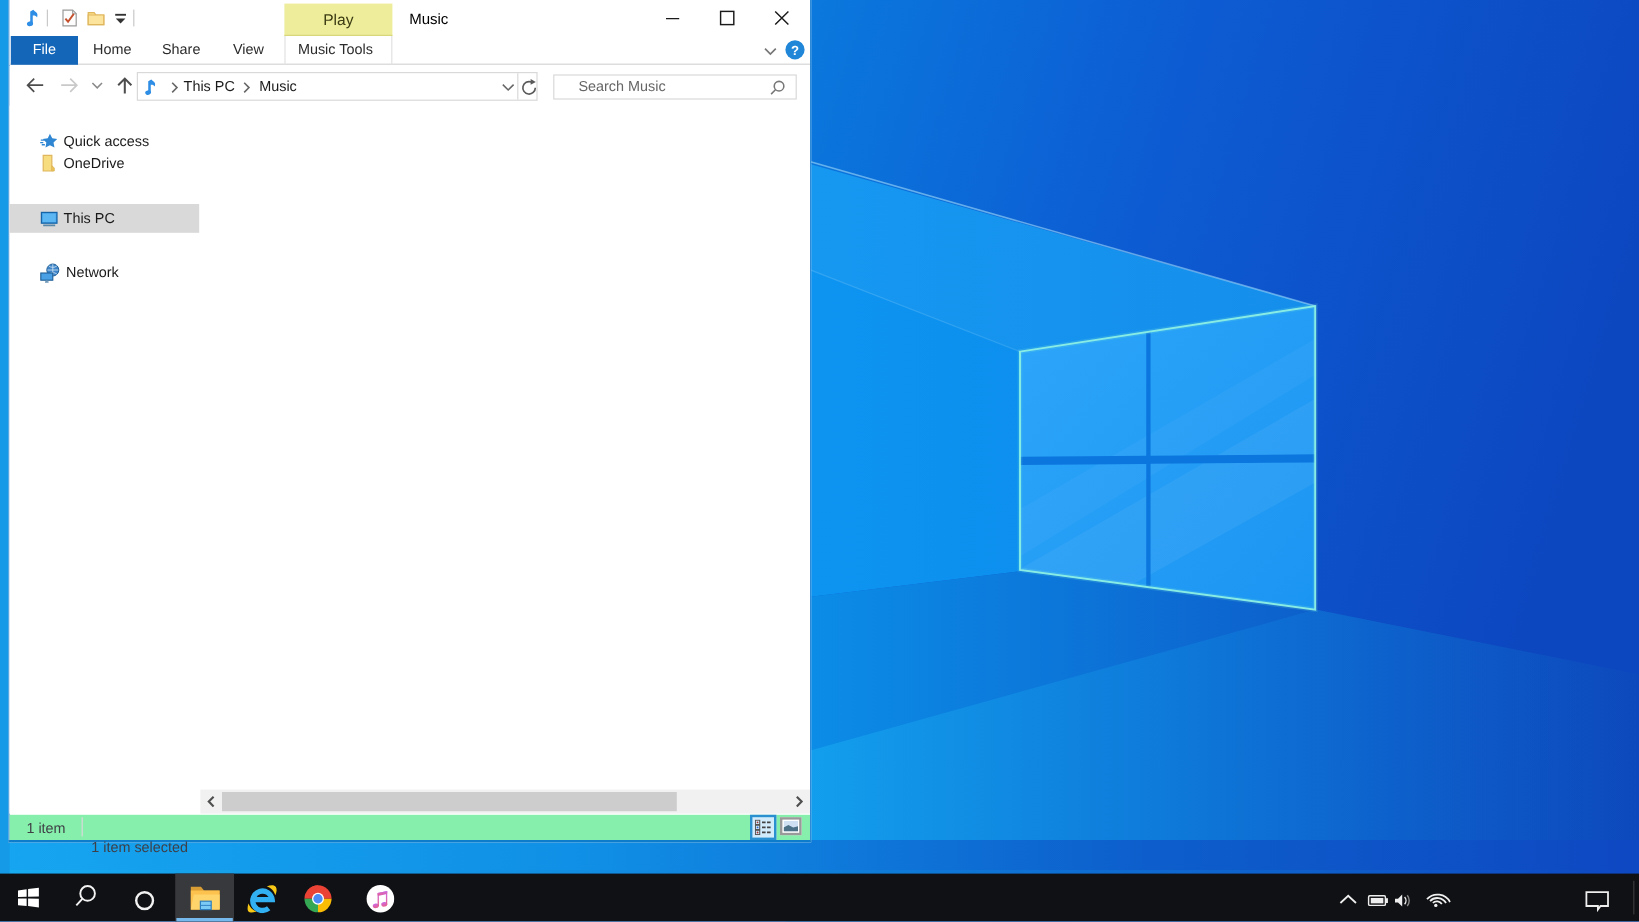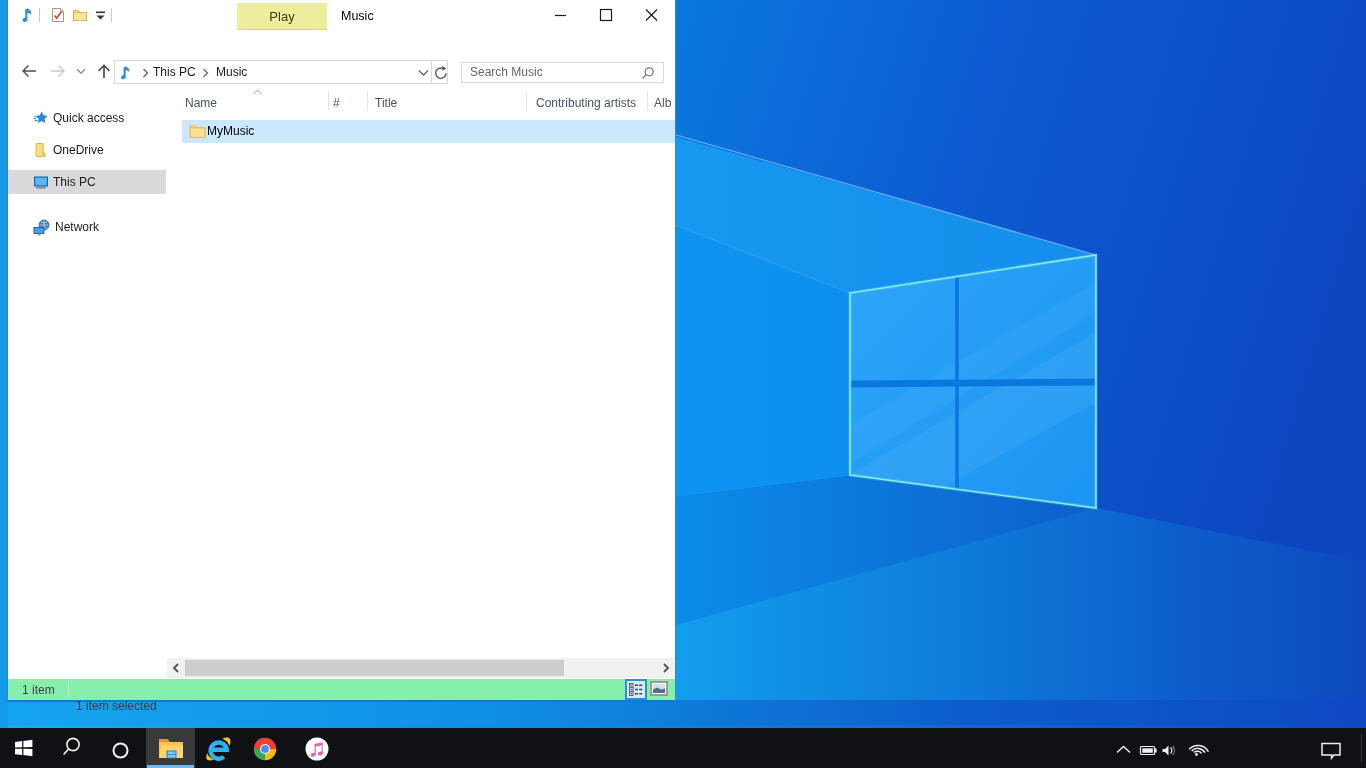--- a/index.html
+++ b/index.html
@@ -13,21 +13,21 @@
   #tabrow { position:absolute; left:0; top:30px; width:100%; height:24px; background:#fff; border-bottom:1px solid #d5d5d5; }
   .tab { position:absolute; top:0; height:24px; line-height:23px; font-size:12px; color:#2b2b2b; text-align:center; }
   #filetab { left:1px; width:56px; background:#1467b8; color:#fff; }
   #playtab { position:absolute; left:229px; top:3px; width:90px; height:27px; background:#eded9b; border-bottom:1px solid #d8d87a;
              text-align:center; font-size:13px; color:#3c3c14; line-height:27px; }
   #mttab { left:229px; width:90px; text-indent:-5px; border-left:1px solid #e2e2e2; border-right:1px solid #e2e2e2; }
   #wintitle { position:absolute; left:333px; top:9px; font-size:12.5px; color:#000; }
   #addrrow { position:absolute; left:0; top:55px; width:100%; height:33px; background:#fff; }
   #addrbox { position:absolute; left:106px; top:5px; width:334px; height:24px; border:1px solid #d9d9d9; background:#fff; }
   #searchbox { position:absolute; left:453px; top:7px; width:203px; height:21px; border:1px solid #d9d9d9; background:#fff;
-               font-size:12px; color:#666; line-height:19px; padding-left:8px; }
+               font-size:12px; color:#666; line-height:19px; padding-left:20px; }
   .crumb { font-size:12px; color:#1a1a1a; }
   
   #mainarea { position:absolute; left:0; top:88px; width:100%; height:590px; background:#fff; }
   #navpane { position:absolute; left:0; top:0; width:158px; height:100%; background:#fff;padding-left:24px; }
   .navrow { position:absolute; left:0; width:158px; height:24px; display:flex; align-items:center; font-size:12px; color:#1a1a1a; }
   .navrow svg { margin-left:25px; margin-right:4px; }
   #contentpane { position:absolute; left:159px; top:0; right:0; bottom:0; background:#fff; }
   .hdrtext { position:absolute; top:8px; font-size:12px; color:#44546a; }
   .hdrsep { position:absolute; top:3px; width:1px; height:20px; background:#e5e5e5; }
   #selrow { position:absolute; left:15px; top:32px; right:0; height:23px; background:#cce8ff; }
@@ -138,20 +138,34 @@
       </svg>
       <div class="abs" style="left:103px;top:8px;width:1px;height:14px;background:#c9c9c9"></div>
 
       <svg class="abs" style="left:541px;top:0" width="128" height="30" viewBox="0 0 128 30">
         <line x1="6" y1="15.5" x2="17" y2="15.5" stroke="#1a1a1a" stroke-width="1.2"></line>
         <rect x="51.5" y="9.5" width="11" height="11" fill="none" stroke="#1a1a1a" stroke-width="1.2"></rect>
         <path d="M97 9.5 L108 20.5 M108 9.5 L97 20.5" stroke="#1a1a1a" stroke-width="1.2"></path>
       </svg>
     </div>
     <div id="playtab">Play</div>
+    <div id="tabrow">
+      <div class="tab" id="filetab">File</div>
+      <div class="tab" style="left:63px;width:45px;">Home</div>
+      <div class="tab" style="left:120px;width:46px;">Share</div>
+      <div class="tab" style="left:178px;width:42px;">View</div>
+      <div class="tab" id="mttab">Music Tools</div>
+      <svg class="abs" style="left:628px;top:8px" width="12" height="10" viewBox="0 0 12 10">
+        <path d="M1.5 2.5 L6 7 L10.5 2.5" fill="none" stroke="#777" stroke-width="1.4"></path>
+      </svg>
+      <svg class="abs" style="left:646px;top:3px" width="17" height="17" viewBox="0 0 17 17">
+        <circle cx="8.5" cy="8.5" r="8" fill="#1f86d8"></circle>
+        <text x="8.5" y="12.5" font-size="11" font-weight="bold" fill="#fff" text-anchor="middle" font-family="Liberation Sans">?</text>
+      </svg>
+    </div>
     <div id="wintitle">Music</div>
     <div id="addrrow">
 
       <svg class="abs" style="left:12px;top:8px" width="18" height="16" viewBox="0 0 18 16">
         <path d="M16 8 L3 8 M8.5 2.5 L3 8 L8.5 13.5" fill="none" stroke="#4d4d4d" stroke-width="1.4"></path>
       </svg>
 
       <svg class="abs" style="left:41px;top:8px" width="18" height="16" viewBox="0 0 18 16">
         <path d="M2 8 L15 8 M9.5 2.5 L15 8 L9.5 13.5" fill="none" stroke="#c9c9c9" stroke-width="1.4"></path>
       </svg>
@@ -194,21 +208,21 @@
       </div>
     </div>
     <div id="mainarea">
       <div id="navpane">
         <div class="navrow" style="top:18px">
           <svg width="16" height="16" viewBox="0 0 16 16">
             <path d="M8.6 1.5 L10.5 5.3 L14.7 5.9 L11.6 8.8 L12.4 13 L8.6 11 L4.9 13 L5.6 8.8 L2.6 5.9 L6.8 5.3 Z" fill="#2f86d2"></path>
             <path d="M1 6.8 h3 M0.5 8.8 h2.6 M1.8 10.6 h2.6" stroke="#2f86d2" stroke-width="1.1"></path>
           </svg>Quick access
         </div>
-        <div class="navrow" style="top:50px">
+        <div class="navrow" style="top:36px">
           <svg width="16" height="16" viewBox="0 0 16 16">
             <path d="M3 1.5 h7.2 v13 h-7.2 z" fill="#f7dd7f" stroke="#dfb65c" stroke-width="1"></path>
             <path d="M10.2 10 l2 2 v2.5 h-2 z" fill="#eec651" stroke="#dfb65c" stroke-width="0.8"></path>
           </svg>OneDrive
         </div>
         <div class="navrow" style="top:82px;background:#d9d9d9;">
           <svg width="16" height="16" viewBox="0 0 16 16">
             <rect x="1.5" y="3" width="13" height="9" fill="#3e99e0" stroke="#1565a8" stroke-width="1"></rect>
             <rect x="2.5" y="4" width="11" height="7" fill="#5cb6f2"></rect>
             <path d="M3 13.8 h10" stroke="#5a88a8" stroke-width="1.4"></path>
@@ -216,42 +230,20 @@
         </div>
         <div class="navrow" style="top:127px">
           <svg width="18" height="17" viewBox="0 0 18 17">
             <circle cx="11" cy="6" r="5" fill="#3d85c8" stroke="#1c5c94" stroke-width="0.8"></circle>
             <path d="M6.5 6 h9 M11 1.2 v9.6 M7.6 2.6 c2 1.6 5 1.6 6.8 0 M7.6 9.4 c2 -1.6 5 -1.6 6.8 0" stroke="#cfe4f4" stroke-width="0.7" fill="none"></path>
             <rect x="1" y="8.5" width="10" height="6" fill="#4aa0e4" stroke="#1c5c94" stroke-width="0.9"></rect>
             <path d="M4.5 16 h3 M6 14.5 v1.5" stroke="#6d95b5" stroke-width="1.2"></path>
           </svg>Network
         </div>
       </div>
-      <div id="contentpane">
-
-        <svg class="abs" style="left:85px;top:1" width="11" height="6" viewBox="0 0 11 6">
-          <path d="M1.5 5 L5.5 1 L9.5 5" fill="none" stroke="#9a9a9a" stroke-width="1"></path>
-        </svg>
-        <div class="hdrtext" style="left:18px">Name</div>
-        <div class="hdrtext" style="left:166px">#</div>
-        <div class="hdrtext" style="left:208px">Title</div>
-        <div class="hdrtext" style="left:369px">Contributing artists</div>
-        <div class="hdrtext" style="left:487px">Alb</div>
-        <div class="hdrsep" style="left:161px"></div>
-        <div class="hdrsep" style="left:200px"></div>
-        <div class="hdrsep" style="left:359px"></div>
-        <div class="hdrsep" style="left:480px"></div>
-        <div id="selrow">
-          <svg class="abs" style="left:7px;top:3px" width="17" height="17" viewBox="0 0 16 16">
-            <path d="M1 2.5 h5.2 l1.5 2 h7.3 v9 h-14 z" fill="#f7d978" stroke="#e0b95e" stroke-width="0.9"></path>
-            <path d="M1 4.5 h14 v9 h-14 z" fill="#fbe291" stroke="#e0b95e" stroke-width="0.9"></path>
-          </svg>
-          <div class="abs" style="left:25px;top:4px;font-size:12px;color:#000">MyMusic</div>
-        </div>
-      </div>
     </div>
     <div id="hscroll">
       <svg class="abs" style="left:5px;top:5px" width="8" height="10" viewBox="0 0 8 10">
         <path d="M6 1 L2 5 L6 9" fill="none" stroke="#505050" stroke-width="1.8"></path>
       </svg>
       <div id="hthumb"></div>
       <svg class="abs" style="right:5px;top:5px" width="8" height="10" viewBox="0 0 8 10">
         <path d="M2 1 L6 5 L2 9" fill="none" stroke="#505050" stroke-width="1.8"></path>
       </svg>
     </div>

